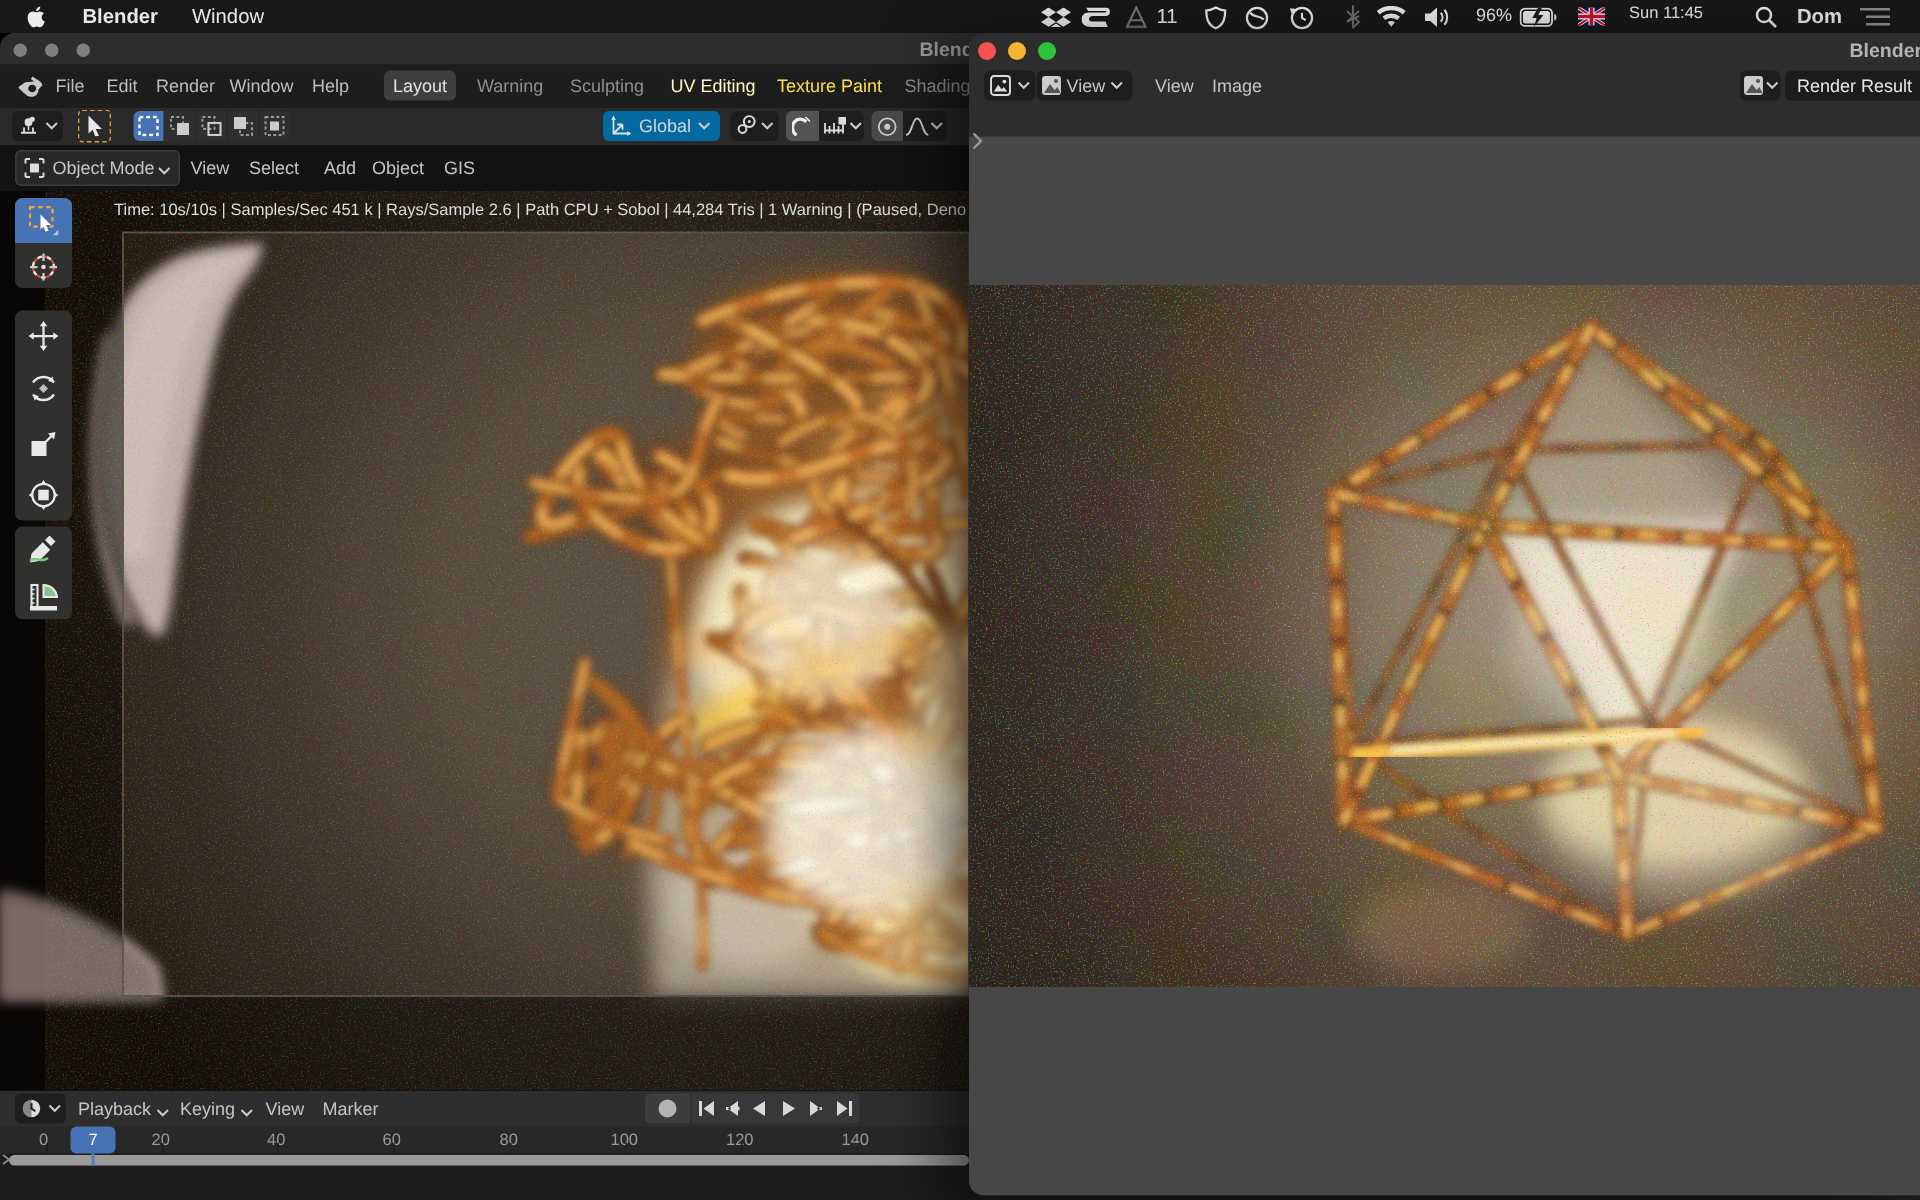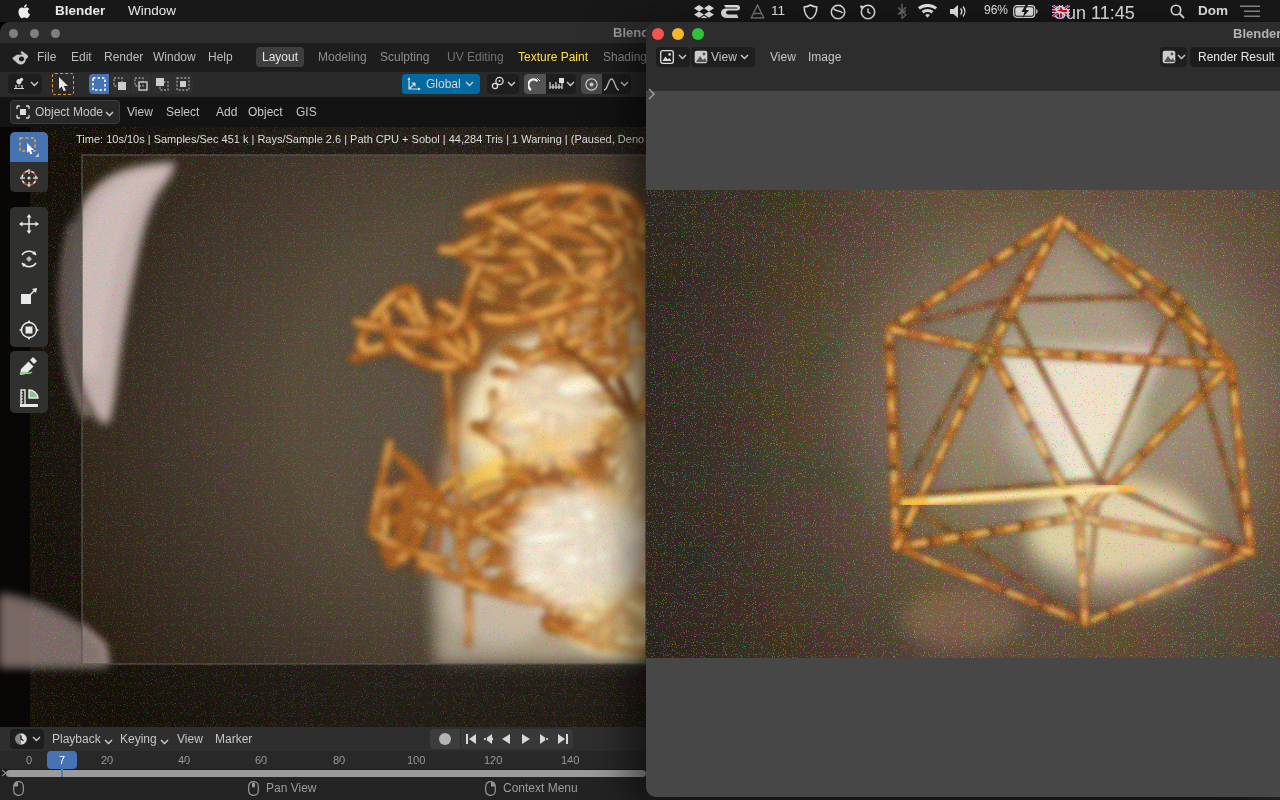--- a/index.html
+++ b/index.html
@@ -68,21 +68,21 @@
       <path fill="#e8e8e8" d="M23.2 4.2c1 .3 1.4 1 1.4 2.3 0 1.3-.4 2-1.4 2.3z"></path>
     </svg>
 
  <svg class="abs" style="left:1052px;top:5px" width="18" height="12" viewBox="0 0 60 40">
       <rect width="60" height="40" fill="#012169"></rect>
       <path d="M0 0l60 40M60 0L0 40" stroke="#fff" stroke-width="8"></path>
       <path d="M0 0l60 40M60 0L0 40" stroke="#C8102E" stroke-width="4.5"></path>
       <path d="M30 0v40M0 20h60" stroke="#fff" stroke-width="13"></path>
       <path d="M30 0v40M0 20h60" stroke="#C8102E" stroke-width="8"></path>
     </svg>
- <span class="abs" style="left:1054px;top:3px;font-size:18px">Sun 11:45</span>
+ <span class="abs" style="left:1086px;top:3px;font-size:11px">Sun 11:45</span>
 
  <svg class="abs" style="left:1170px;top:4px" width="15" height="15" viewBox="0 0 15 15">
       <circle cx="6" cy="6" r="4.7" fill="none" stroke="#e8e8e8" stroke-width="1.6"></circle>
       <path stroke="#e8e8e8" stroke-width="1.8" d="M9.5 9.5L14 14"></path>
     </svg>
  <b class="abs" style="left:1198px;top:3px;font-size:13.5px">Dom</b>
 
  <svg class="abs" style="left:1240px;top:5px;opacity:.55" width="20" height="13" viewBox="0 0 20 13">
       <path stroke="#e8e8e8" stroke-width="1.6" d="M0 1.2h20M4 6.2h16M4 11.2h16"></path>
     </svg>
@@ -101,23 +101,23 @@
     <svg class="abs" style="left:12px;top:7px" width="17" height="15" viewBox="0 0 22 18">
         <path fill="#c8c8c8" d="M21 8.2c-.1-1.2-.9-2.4-2-3.2L12.6 .6 11 2.7 13.9 5l-7.6.5L1 9.2c-.6.5-.6 1.3 0 1.8 2.1 2 4.2 3.9 6.4 5.8 2.6 2.1 6.9 1.5 8.9-1a6 6 0 001.4-4.1zM14.8 13a3.6 3.6 0 01-4.8.3 3 3 0 01-1-3.3 3.3 3.3 0 012.7-2.2 3.5 3.5 0 013.6 1.6c.7 1.2.5 2.6-.5 3.6z"></path>
         <circle cx="12.4" cy="10.8" r="1.7" fill="#1d1d1d"></circle>
       </svg>
     <span class="abs" style="left:37px;top:7px">File</span>
     <span class="abs" style="left:71px;top:7px">Edit</span>
     <span class="abs" style="left:104px;top:7px">Render</span>
     <span class="abs" style="left:153px;top:7px">Window</span>
     <span class="abs" style="left:208px;top:7px">Help</span>
     <span class="abs" style="left:256px;top:4px;background:#3e3e3e;color:#e4e4e4;border-radius:4px;padding:3px 6px">Layout</span>
-    <span class="abs" style="left:318px;top:7px;color:#8f8f8f">Modeling</span>
+    <span class="abs" style="left:318px;top:7px;color:#8f8f8f">Warning</span>
     <span class="abs" style="left:380px;top:7px;color:#8f8f8f">Sculpting</span>
-    <span class="abs" style="left:447px;top:7px;color:#737373">UV Editing</span>
+    <span class="abs" style="left:447px;top:7px;color:#fef9c3">UV Editing</span>
     <span class="abs" style="left:518px;top:7px;color:#fde047">Texture Paint</span>
     <span class="abs" style="left:603px;top:7px;color:#8f8f8f">Shading</span>
   </div>
 
   <div id="toolrow" class="abs" style="left:0;top:50px;width:1280px;height:25px;background:#2a2a2a">
 
     <div class="abs" style="left:8px;top:2px;width:34px;height:20px;background:#1e1e1e;border-radius:4px">
       <svg class="abs" style="left:4px;top:3px" width="14" height="14" viewBox="0 0 14 14">
           <path fill="none" stroke="#ddd" stroke-width="1.2" d="M2 11.5h10M4 11.5V8M10 11.5V8"></path>
           <circle cx="7" cy="4.5" r="2.6" fill="#ddd"></circle>
@@ -638,36 +638,20 @@
 
     <div class="abs" style="left:0;top:42px;width:1280px;height:8px;background:#1d1d1d">
       <div class="abs" style="left:6px;top:1px;width:640px;height:7px;background:#9b9b9b;border-radius:3.5px"></div>
       <div class="abs" style="left:61px;top:0;width:2px;height:8px;background:#5a7fb5"></div>
       <svg class="abs" style="left:0;top:0" width="8" height="8" viewBox="0 0 8 8">
           <path fill="none" stroke="#888" stroke-width="1.3" d="M2 1l4 3-4 3"></path>
         </svg>
     </div>
   </div>
 
-  <div id="statusbar" class="abs" style="left:0;top:755px;width:1280px;height:23px;background:#232323;color:#9b9b9b;font-size:12px">
-    <svg class="abs" style="left:13px;top:4px" width="11" height="15" viewBox="0 0 11 15">
-        <rect x="0.7" y="0.7" width="9.6" height="13.6" rx="4.5" fill="none" stroke="#999" stroke-width="1.2"></rect>
-        <path fill="#999" d="M1 5.5h4V1.2H5a4 4 0 00-4 3.8z"></path>
-      </svg>
-    <svg class="abs" style="left:248px;top:4px" width="11" height="15" viewBox="0 0 11 15">
-        <rect x="0.7" y="0.7" width="9.6" height="13.6" rx="4.5" fill="none" stroke="#999" stroke-width="1.2"></rect>
-        <rect x="4" y="1.5" width="3" height="5" rx="1.5" fill="#999"></rect>
-      </svg>
-    <span class="abs" style="left:266px;top:4px">Pan View</span>
-    <svg class="abs" style="left:485px;top:4px" width="11" height="15" viewBox="0 0 11 15">
-        <rect x="0.7" y="0.7" width="9.6" height="13.6" rx="4.5" fill="none" stroke="#999" stroke-width="1.2"></rect>
-        <path fill="#999" d="M10 5.5H6V1.2h.1a4 4 0 013.9 3.8z"></path>
-      </svg>
-    <span class="abs" style="left:503px;top:4px">Context Menu</span>
-  </div>
 </div>
 
 <div id="rightwin">
   <div class="abs" style="left:0;top:0;width:634px;height:23px;background:#2d2d2d;border-radius:10px 0 0 0">
     <div class="tl" style="left:6px;top:5.5px;background:#f6534e"></div>
     <div class="tl" style="left:26px;top:5.5px;background:#f5b52e"></div>
     <div class="tl" style="left:46px;top:5.5px;background:#2fc33c"></div>
     <div class="abs" style="left:587px;top:4px;color:#b4b4b4;font-size:13px;font-weight:bold">Blender</div>
   </div>
   <div id="rheader" class="abs" style="left:0;top:23px;width:634px;height:25px;background:#2d2d2d;font-size:12px;color:#c5c5c5">

